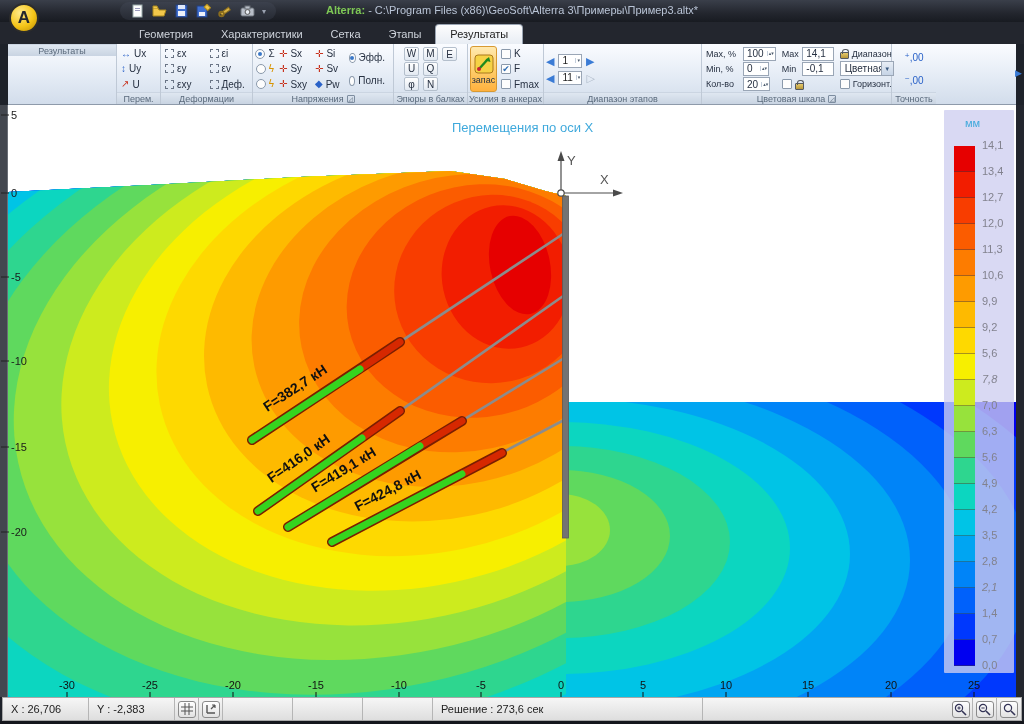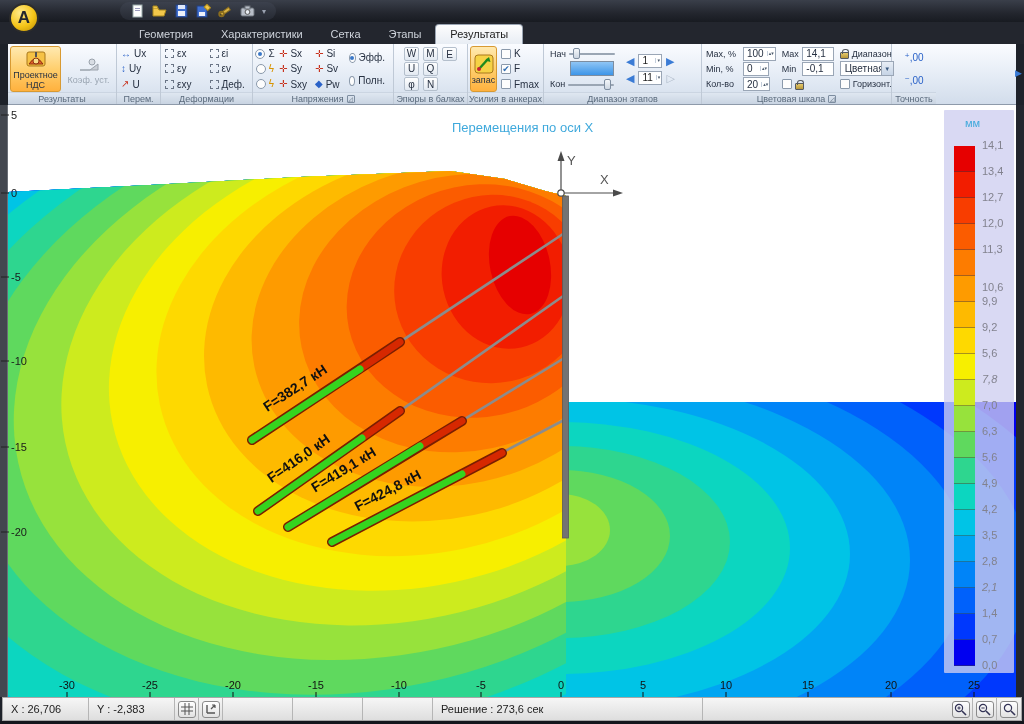--- a/index.html
+++ b/index.html
@@ -129,51 +129,37 @@
           <rect x="2" y="6" width="10" height="3" transform="rotate(-35 7 7)" fill="#d9b345" stroke="#8a6d1e"></rect>
           <circle cx="3.5" cy="10" r="2.4" fill="none" stroke="#8a6d1e" stroke-width="1.6"></circle>
         </svg>
       <svg class="qat-ic" viewBox="0 0 15 14">
           <rect x="1" y="4" width="13" height="8" rx="1.5" fill="#b8bec8" stroke="#6a7078"></rect>
           <rect x="5" y="2" width="5" height="3" fill="#b8bec8" stroke="#6a7078"></rect>
           <circle cx="7.5" cy="8" r="2.4" fill="#e8ecf2" stroke="#555"></circle>
         </svg>
       <span id="qat-caret">▾</span>
     </div>
+    <div id="title-text">
+      <span id="title-app">Alterra:</span>
+      <span id="title-path">- C:\Program Files (x86)\GeoSoft\Alterra 3\Примеры\Пример3.altx*</span>
+    </div>
   </div>
 
   <div id="tabrow">
       <div class="tab">Геометрия</div>
       <div class="tab">Характеристики</div>
       <div class="tab">Сетка</div>
       <div class="tab">Этапы</div>
       <div class="tab active">Результаты</div>
     </div>
 
   <div id="ribbon">
 
     <div class="grp" style="width:109px">
-      <div class="grp-body">
-        <div class="bigbtn sel">
-          <svg class="ic" width="22" height="20" viewBox="0 0 22 20">
-              <rect x="2" y="3" width="18" height="14" rx="2" fill="#f6c245" stroke="#a9791c"></rect>
-              <path d="M4 15 Q11 4 18 15 Z" fill="#e4632a" stroke="#8e3210"></path>
-              <circle cx="11" cy="12" r="3" fill="#f9e08a" stroke="#8e3210"></circle>
-              <rect x="10" y="3" width="2" height="5" fill="#555"></rect>
-            </svg>
-          <span>Проектное НДС</span>
-        </div>
-        <div class="bigbtn dis">
-          <svg class="ic" width="22" height="20" viewBox="0 0 22 20">
-              <path d="M2 16 L12 16 L20 10 L20 16 Z" fill="#c9ced6" stroke="#9aa2ac"></path>
-              <circle cx="14" cy="8" r="3" fill="#d8dde4" stroke="#9aa2ac"></circle>
-            </svg>
-          <span>Коэф. уст.</span>
-        </div>
-      </div>
       <div class="grp-label">
           <span>Результаты</span>
         </div>
     </div>
 
     <div class="grp" style="width:44px">
       <div class="grp-body">
         <div class="col" style="width:100%">
           <div class="btn-sm">
               <span class="gly blue">↔</span>
@@ -352,39 +338,20 @@
             </div>
         </div>
       </div>
       <div class="grp-label">
           <span>Усилия в анкерах</span>
         </div>
     </div>
 
     <div class="grp" style="width:158px">
       <div class="grp-body">
-        <div class="col" style="width:78px;padding-left:2px">
-          <div class="btn-sm">
-              <span class="lbl9">Нач</span>
-            <span class="slider">
-                <span class="track"></span>
-                <span class="thumb" style="left:4px"></span>
-              </span>
-            </div>
-          <div class="btn-sm" style="padding-left:22px">
-              <span class="bluebar"></span>
-            </div>
-          <div class="btn-sm">
-              <span class="lbl9">Кон</span>
-            <span class="slider">
-                <span class="track"></span>
-                <span class="thumb" style="left:36px"></span>
-              </span>
-            </div>
-        </div>
         <div class="col" style="flex:1;gap:3px;justify-content:center">
           <div style="display:flex;align-items:center;gap:4px">
             <span class="navarr">◀</span>
             <span class="spinner">
                 <span class="val">1</span>
                 <span class="spin-arrows">▾</span>
               </span>
             <span class="navarr">▶</span>
           </div>
           <div style="display:flex;align-items:center;gap:4px">
@@ -632,21 +599,21 @@
           <div style="background: rgb(0, 97, 251);"></div>
           <div style="background: rgb(0, 56, 253);"></div>
           <div style="background: rgb(0, 0, 240);"></div>
         </div>
       <div id="scale-labels">
           <div class="scale-lab" style="top: 29px;">14,1</div>
           <div class="scale-lab" style="top: 55px;">13,4</div>
           <div class="scale-lab" style="top: 81px;">12,7</div>
           <div class="scale-lab" style="top: 107px;">12,0</div>
           <div class="scale-lab" style="top: 133px;">11,3</div>
-          <div class="scale-lab" style="top: 159px; margin-top: 12px;">10,6</div>
+          <div class="scale-lab" style="top: 159px;">10,6</div>
           <div class="scale-lab" style="top: 185px;">9,9</div>
           <div class="scale-lab" style="top: 211px;">9,2</div>
           <div class="scale-lab" style="top: 237px;">5,6</div>
           <div class="scale-lab" style="top: 263px; font-style: italic;">7,8</div>
           <div class="scale-lab" style="top: 289px;">7,0</div>
           <div class="scale-lab" style="top: 315px;">6,3</div>
           <div class="scale-lab" style="top: 341px;">5,6</div>
           <div class="scale-lab" style="top: 367px;">4,9</div>
           <div class="scale-lab" style="top: 393px;">4,2</div>
           <div class="scale-lab" style="top: 419px;">3,5</div>

